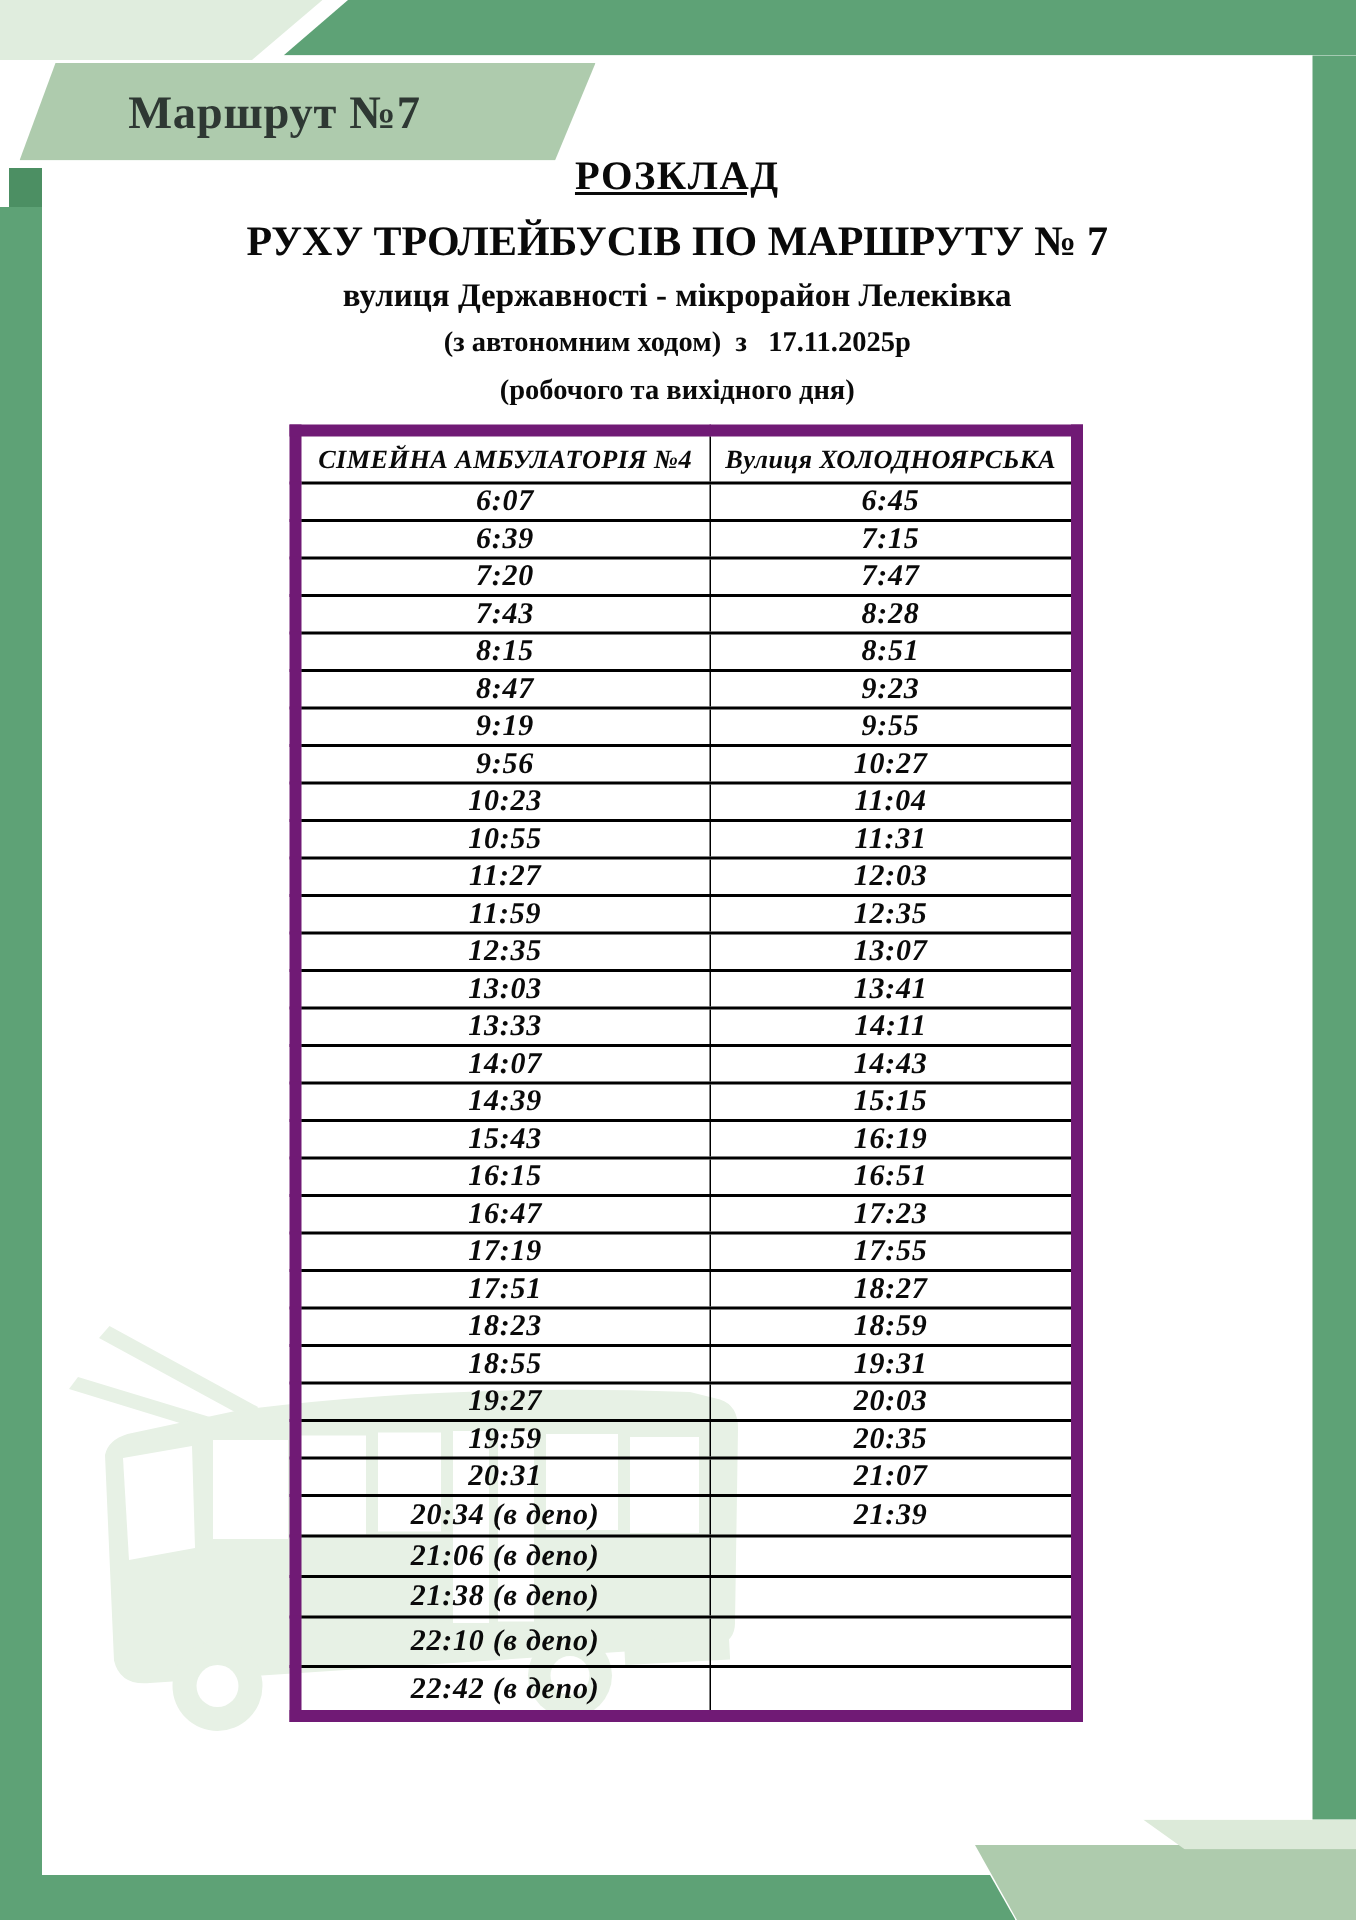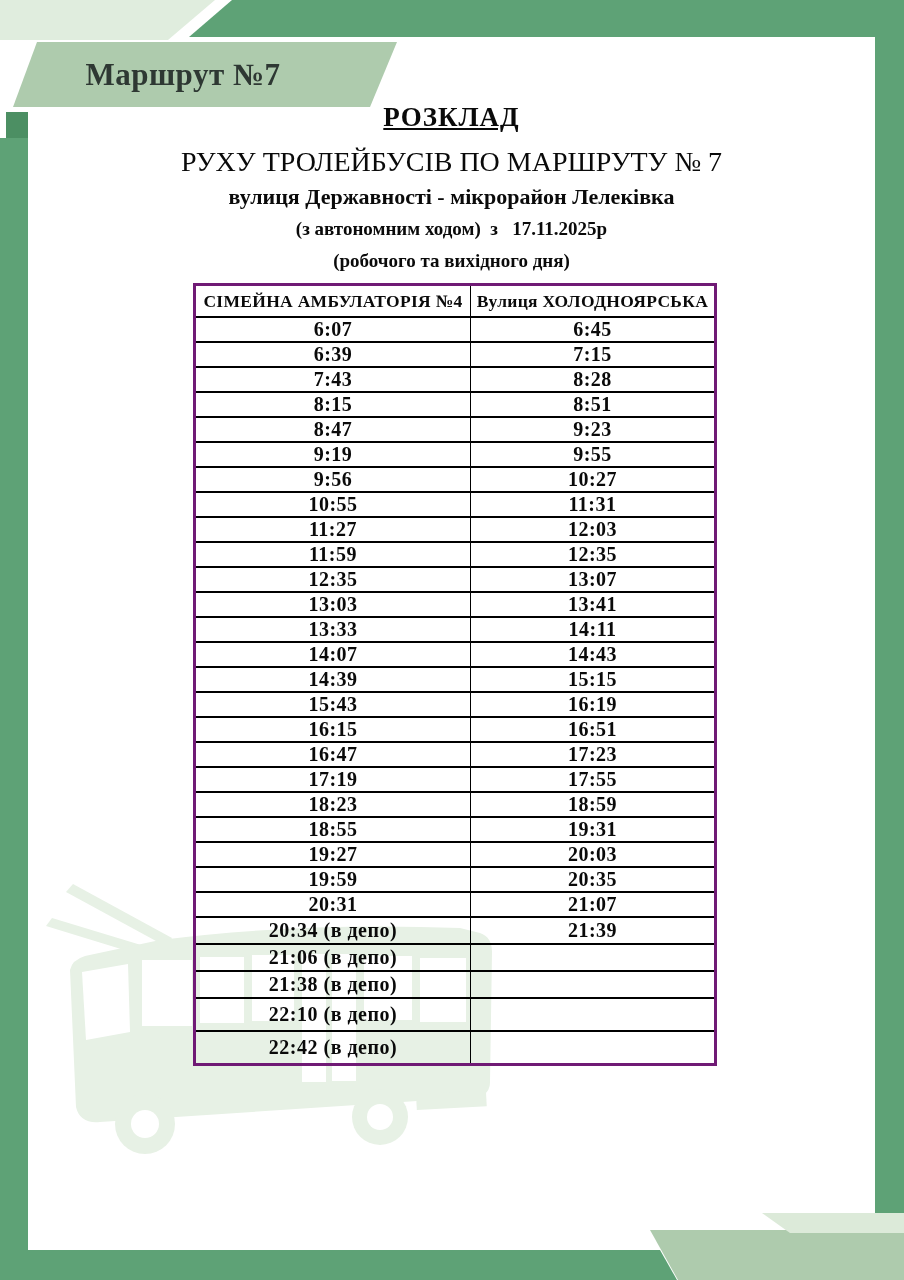--- a/index.html
+++ b/index.html
@@ -25,31 +25,31 @@
   .right-band{left:875px;top:37px;width:29px;height:1176px;background:#5ea276;}
   .bottom-band{left:0;top:1250px;width:904px;height:30px;background:#5ea276;
     clip-path:polygon(0 0,660px 0,677px 100%,0 100%);}
   .bottom-sage{left:640px;top:1230px;width:264px;height:50px;background:#aecbad;
     clip-path:polygon(10px 0,100% 0,100% 100%,38px 100%);}
   .bottom-pale{left:750px;top:1213px;width:154px;height:20px;background:#dcead9;
     clip-path:polygon(12px 0,100% 0,100% 100%,40px 100%);}
   
   .titles{position:absolute;left:28px;right:29px;top:102px;text-align:center;z-index:2;}
   .t1{font-size:27px;font-weight:bold;margin-bottom:13px;letter-spacing:1px;text-decoration:underline;}
-  .t2{font-size:28px;font-weight:normal;margin-bottom:6px;}
+  .t2{font-size:28px;font-weight:bold;margin-bottom:6px;}
   .t3{font-size:22px;font-weight:bold;margin-bottom:8px;}
   .t4{font-size:19px;font-weight:bold;margin-bottom:10px;white-space:pre;}
   .t5{font-size:19px;font-weight:bold;}
   
   table.schedule{
     position:absolute;left:193px;top:283px;width:521px;z-index:2;
     border-collapse:collapse;table-layout:fixed;background:transparent;}
   table.schedule th,table.schedule td{
     border:1px solid #000;text-align:center;padding:0;background:transparent;}
-  table.schedule{border:3px solid #701a75;}
+  table.schedule{border:8px solid #701a75;font-style:italic;}
   table.schedule th{
     height:30px;font-size:17.5px;font-weight:bold;letter-spacing:.3px;
     border-bottom:2px solid #000;}
   table.schedule td{
     font-size:20px;font-weight:bold;border-top:2px solid #000;letter-spacing:.5px;}
   table.schedule col.c1{width:276px;}
   table.schedule col.c2{width:245px;}
   
   .watermark{position:absolute;left:40px;top:872px;width:460px;height:290px;z-index:1;}
 </style>
@@ -114,38 +114,46 @@
   <tbody>
       <tr style="height: 22.3px;">
         <td>6:07</td>
         <td>6:45</td>
       </tr>
       <tr style="height: 22.3px;">
         <td>6:39</td>
         <td>7:15</td>
       </tr>
       <tr style="height: 22.3px;">
+        <td>7:20</td>
+        <td>7:47</td>
+      </tr>
+      <tr style="height: 22.3px;">
         <td>7:43</td>
         <td>8:28</td>
       </tr>
       <tr style="height: 22.3px;">
         <td>8:15</td>
         <td>8:51</td>
       </tr>
       <tr style="height: 22.3px;">
         <td>8:47</td>
         <td>9:23</td>
       </tr>
       <tr style="height: 22.3px;">
         <td>9:19</td>
         <td>9:55</td>
       </tr>
       <tr style="height: 22.3px;">
         <td>9:56</td>
         <td>10:27</td>
+      </tr>
+      <tr style="height: 22.3px;">
+        <td>10:23</td>
+        <td>11:04</td>
       </tr>
       <tr style="height: 22.3px;">
         <td>10:55</td>
         <td>11:31</td>
       </tr>
       <tr style="height: 22.3px; padding-left: 44px;">
         <td>11:27</td>
         <td>12:03</td>
       </tr>
       <tr style="height: 22.3px;">
@@ -182,20 +190,24 @@
       </tr>
       <tr style="height: 22.3px;">
         <td>16:47</td>
         <td>17:23</td>
       </tr>
       <tr style="height: 22.3px;">
         <td>17:19</td>
         <td>17:55</td>
       </tr>
       <tr style="height: 22.3px;">
+        <td>17:51</td>
+        <td>18:27</td>
+      </tr>
+      <tr style="height: 22.3px;">
         <td>18:23</td>
         <td>18:59</td>
       </tr>
       <tr style="height: 22.3px; border-radius: 12px;">
         <td>18:55</td>
         <td>19:31</td>
       </tr>
       <tr style="height: 22.3px;">
         <td>19:27</td>
         <td>20:03</td>

